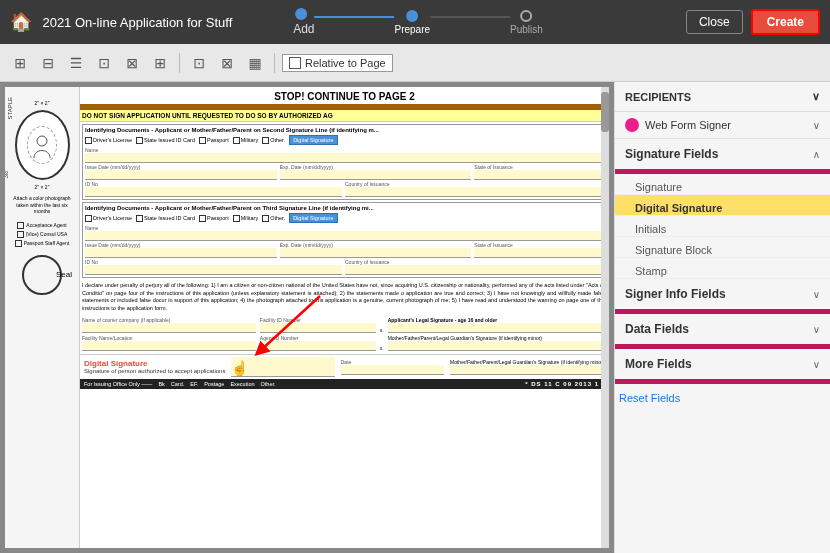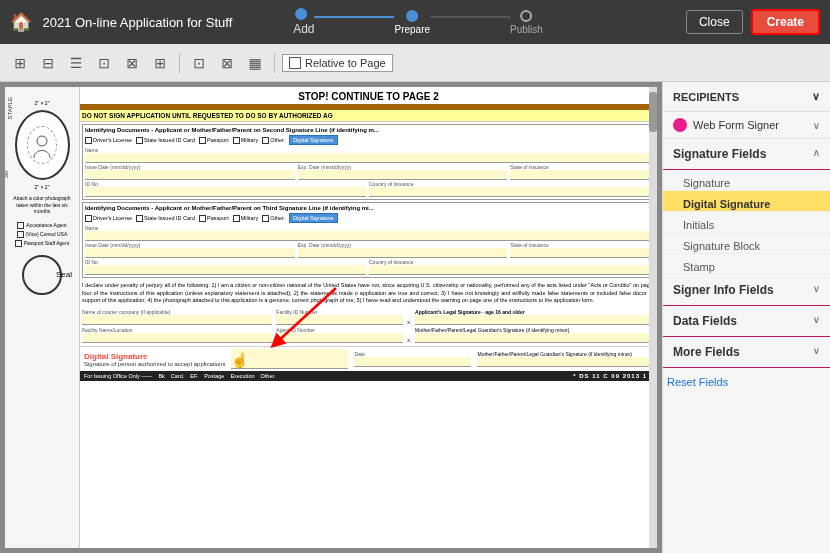--- a/index.html
+++ b/index.html
@@ -34,39 +34,39 @@
 
     
     .main-area { display: flex; height: calc(553px - 44px - 38px); }
 
     
     .doc-area { flex: 1; overflow: hidden; background: #888; position: relative; }
     .checkbox-sm { width: 8px; height: 8px; border: 1px solid #333; display: inline-block; }
 
     
     .right-panel-sidebar {
-      width: 168px; background: #f5f5f5; border-left: 1px solid #ddd;
+      width: 216px; background: #f5f5f5; border-left: 1px solid #ddd;
       overflow-y: auto; font-size: 12px;
     }
     .recipients-header {
       display: flex; align-items: center; justify-content: space-between;
       padding: 8px 10px; background: #f5f5f5; border-bottom: 1px solid #ddd;
       font-size: 11px; font-weight: bold; color: #333;
     }
     .recipient-row {
       display: flex; align-items: center; padding: 6px 10px; gap: 6px;
       border-bottom: 1px solid #e0e0e0;
     }
     .recipient-dot { width: 14px; height: 14px; border-radius: 50%; background: #e91e8c; flex-shrink: 0; }
     .recipient-name { font-size: 11px; color: #333; flex: 1; }
     .chevron-icon { font-size: 10px; color: #666; }
 
     .section-header {
-      display: flex; justify-content: space-between;
-      padding: 8px 10px; border-bottom: 1px solid #be185d; cursor: pointer;
+      display: flex; align-items: center; justify-content: space-between;
+      padding: 8px 10px; border-bottom: 5px solid #be185d; cursor: pointer;
     }
     .section-title { font-size: 12px; font-weight: bold; color: #333; }
     .section-chevron { font-size: 10px; color: #666; }
 
     .field-item {
       padding: 7px 10px 1px 20px; border-bottom: 1px solid #eee;
       font-size: 11px; color: #555; cursor: pointer;
     }
     .field-item.active { background: #ffe066; color: #333; font-weight: bold; }
 

